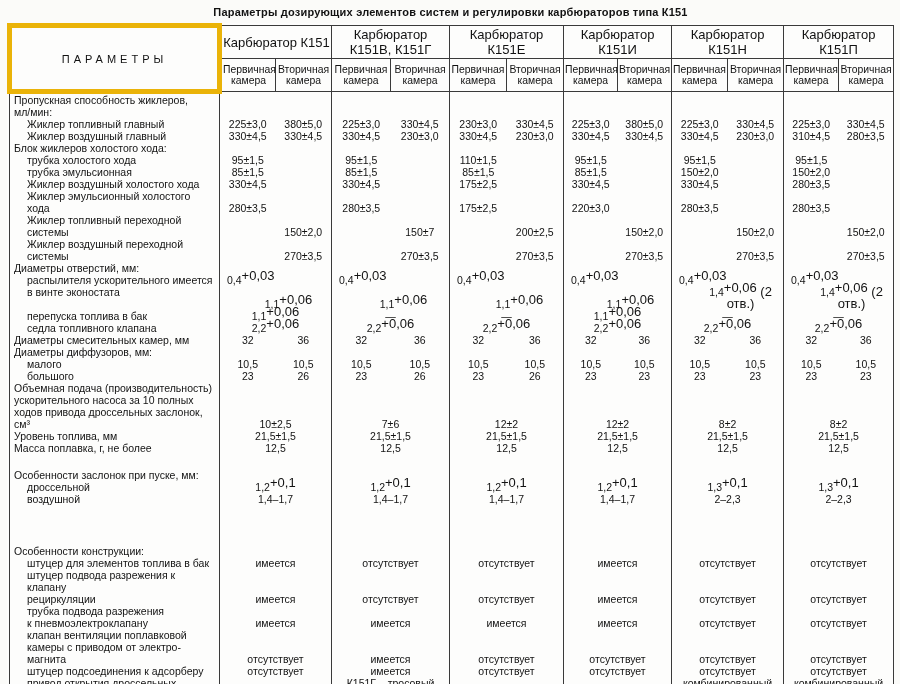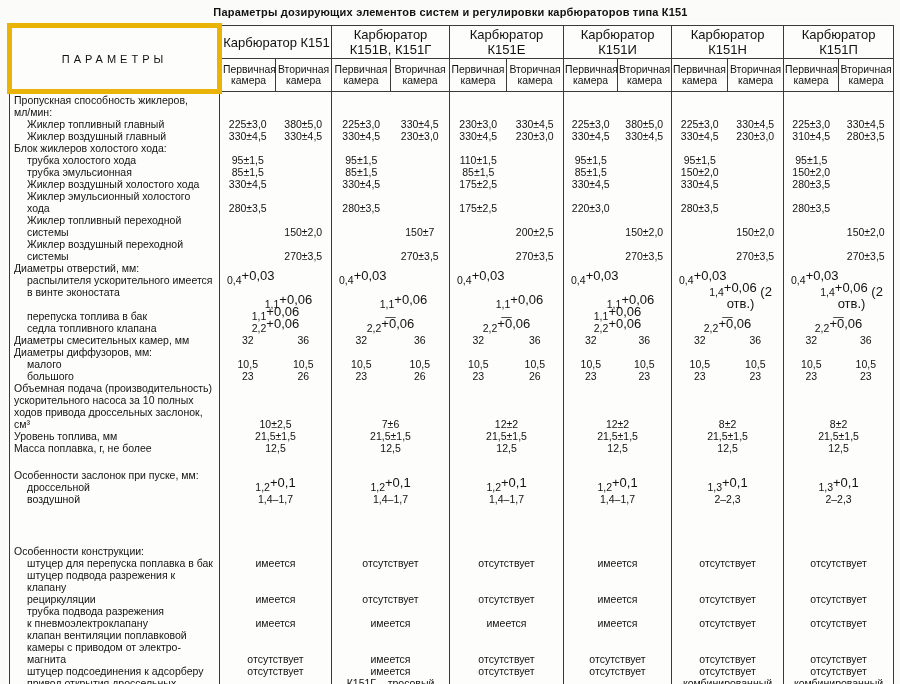--- a/index.html
+++ b/index.html
@@ -630,21 +630,21 @@
         <tr>
           <td class="label" style="padding-top: 40px;">Особенности конструкции:</td>
           <td colspan="2" class="vcell" style="padding-top: 40px;"></td>
           <td colspan="2" class="vcell" style="padding-top: 40px;"></td>
           <td colspan="2" class="vcell" style="padding-top: 40px;"></td>
           <td colspan="2" class="vcell" style="padding-top: 40px;"></td>
           <td colspan="2" class="vcell" style="padding-top: 40px;"></td>
           <td colspan="2" class="vcell" style="padding-top: 40px;"></td>
         </tr>
         <tr>
-          <td class="label ind">штуцер для перепуска поплавка в бак</td>
+          <td class="label ind">штуцер для элементов топлива в бак</td>
           <td colspan="2" class="vcell al-center">имеется</td>
           <td colspan="2" class="vcell al-center">отсутствует</td>
           <td colspan="2" class="vcell al-center">отсутствует</td>
           <td colspan="2" class="vcell al-center">имеется</td>
           <td colspan="2" class="vcell al-center">отсутствует</td>
           <td colspan="2" class="vcell al-center">отсутствует</td>
         </tr>
         <tr>
           <td class="label ind">штуцер подвода разрежения к клапану<br>рециркуляции</td>
           <td colspan="2" class="vcell al-center">имеется</td>

